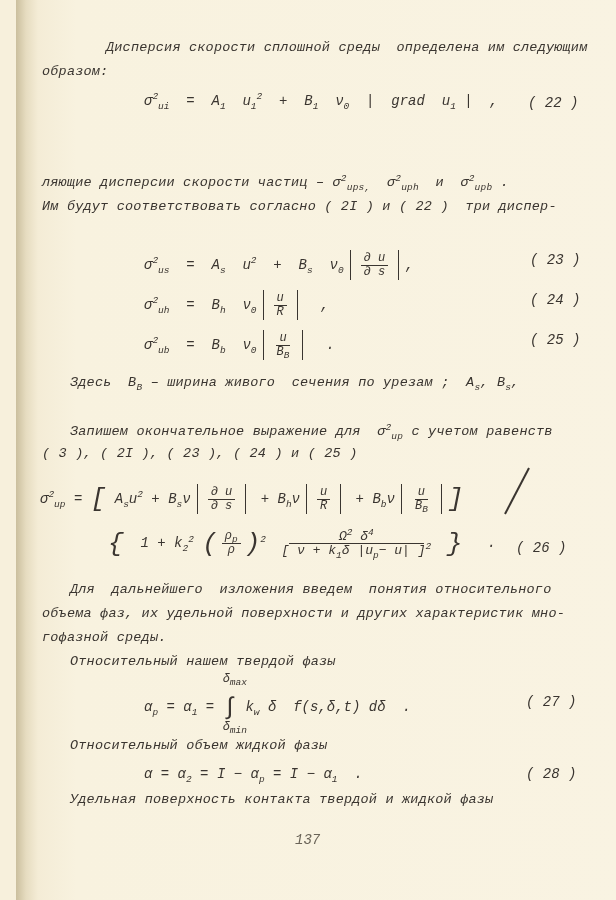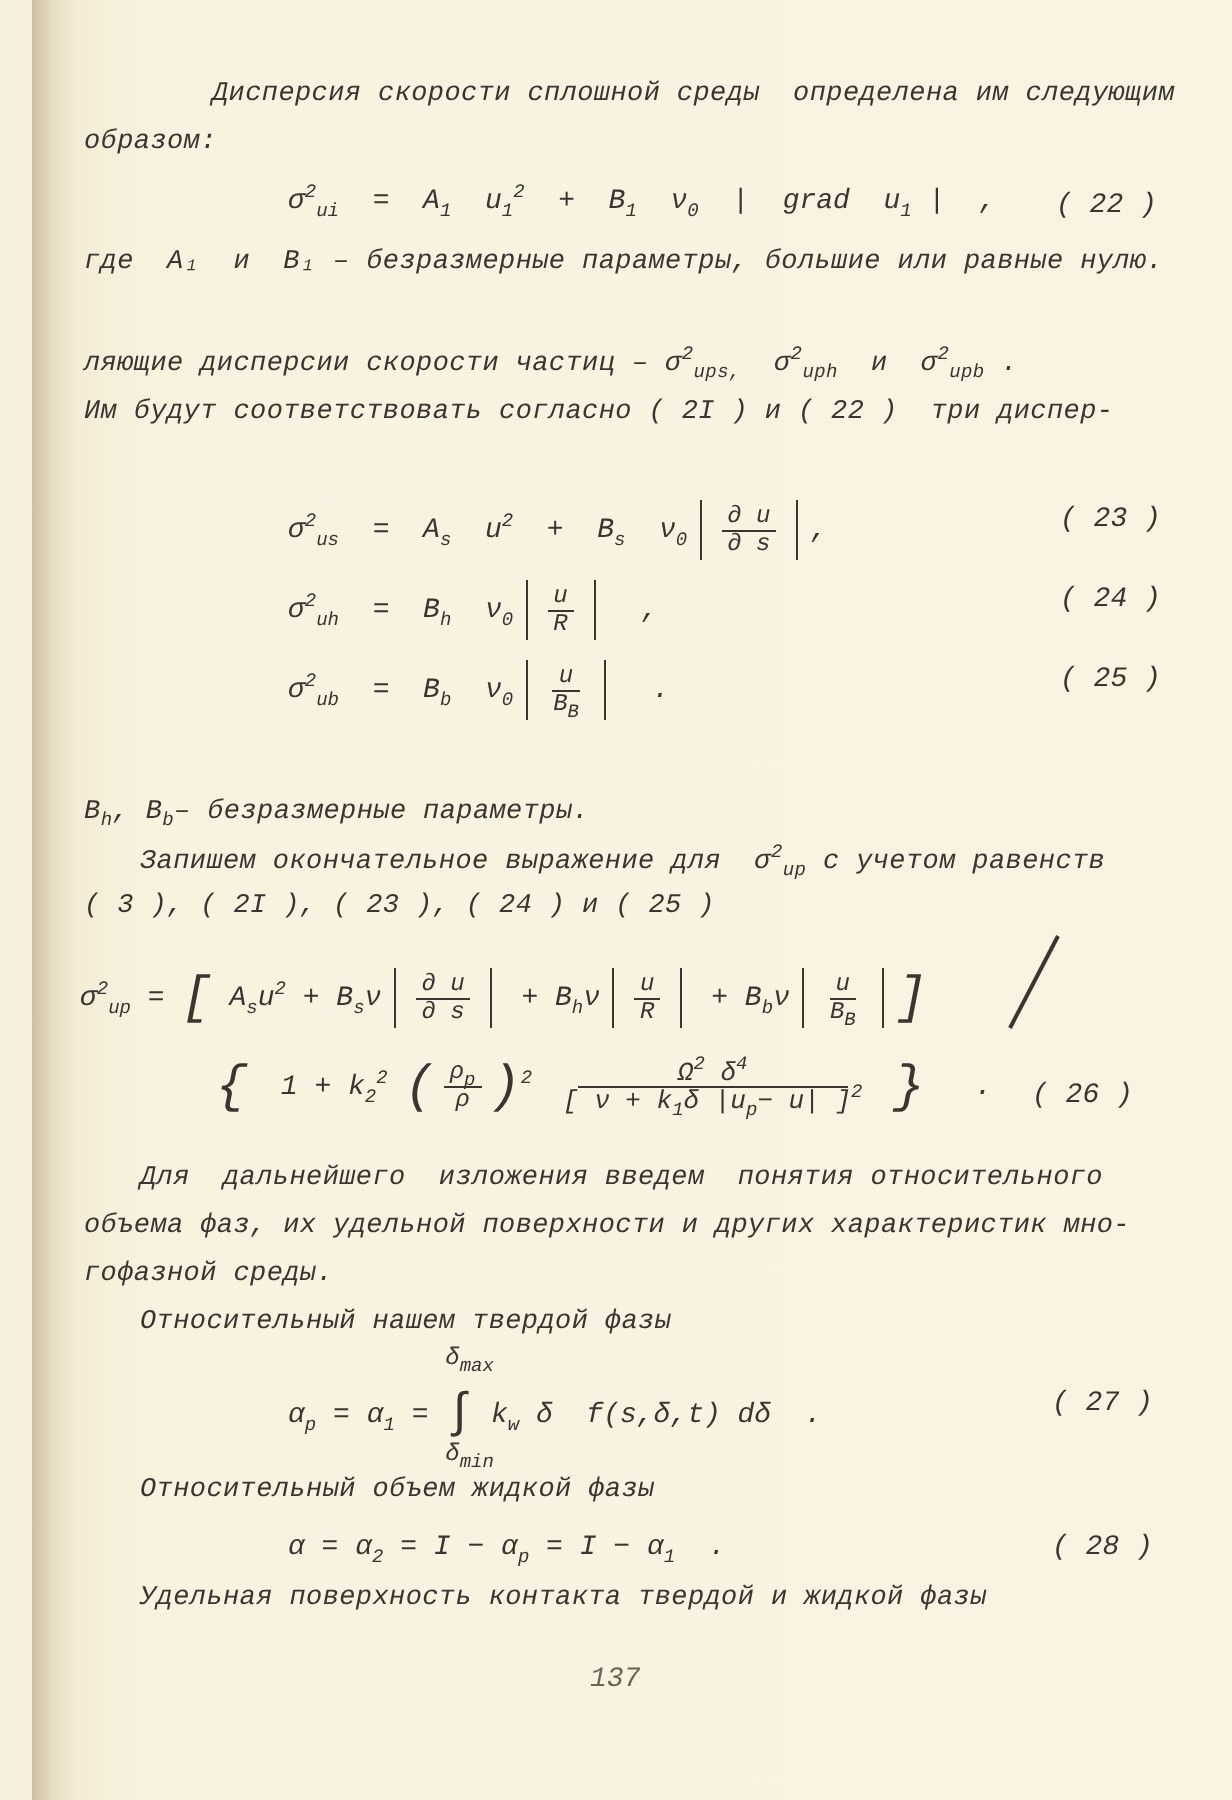--- a/index.html
+++ b/index.html
@@ -35,35 +35,34 @@
 <body>
 
 <div class="page">
 
   <div class="line" style="left:90px;top:40px">Дисперсия скорости сплошной среды  определена им следующим</div>
   <div class="line" style="left:26px;top:64px">образом:</div>
 
   <div class="eq" style="left:128px;top:93px">σ<sup>2</sup><sub>ui</sub>  =  A<sub>1</sub>  u<sub>1</sub><sup>2</sup>  +  B<sub>1</sub>  ν<sub>0</sub>  |  grad  u<sub>1</sub> |  ,</div>
   <div class="num" style="left:512px;top:95px">( 22 )</div>
 
-  <div class="line" style="left:26px;top:124px">где  A₁  и  B₁ – безразмерные параметры, большие или равные нулю.</div>
 
   <div class="line" style="left:26px;top:175px">ляющие дисперсии скорости частиц – σ<sup>2</sup><sub>ups,</sub>  σ<sup>2</sup><sub>uph</sub>  и  σ<sup>2</sup><sub>upb</sub> .</div>
   <div class="line" style="left:26px;top:199px">Им будут соответствовать согласно ( 2I ) и ( 22 )  три диспер-</div>
 
   <div class="eq" style="left:128px;top:250px">σ<sup>2</sup><sub>us</sub>  =  A<sub>s</sub>  u<sup>2</sup>  +  B<sub>s</sub>  ν<sub>0</sub><span class="bar"></span><span class="frac"><span class="n">∂ u</span><span class="d">∂ s</span></span><span class="bar"></span>,</div>
   <div class="num" style="left:514px;top:252px">( 23 )</div>
 
   <div class="eq" style="left:128px;top:290px">σ<sup>2</sup><sub>uh</sub>  =  B<sub>h</sub>  ν<sub>0</sub><span class="bar"></span><span class="frac"><span class="n">u</span><span class="d">R</span></span><span class="bar"></span>  ,</div>
   <div class="num" style="left:514px;top:292px">( 24 )</div>
 
   <div class="eq" style="left:128px;top:330px">σ<sup>2</sup><sub>ub</sub>  =  B<sub>b</sub>  ν<sub>0</sub><span class="bar"></span><span class="frac"><span class="n">u</span><span class="d">B<sub>B</sub></span></span><span class="bar"></span>  .</div>
   <div class="num" style="left:514px;top:332px">( 25 )</div>
 
-  <div class="line" style="left:26px;top:399px">B<sub>h</sub>, B<sub>b</sub>– безразмерные параметры.</div>
+  <div class="line" style="left:54px;top:375px">Здесь  B<sub>B</sub> – ширина живого  сечения по урезам ;  A<sub>s</sub>, B<sub>s</sub>,</div>
 
   <div class="line" style="left:54px;top:424px">Запишем окончательное выражение для  σ<sup>2</sup><sub>up</sub> с учетом равенств</div>
   <div class="line" style="left:26px;top:446px">( 3 ), ( 2I ), ( 23 ), ( 24 ) и ( 25 )</div>
 
   <div class="eq" style="left:24px;top:484px">σ<sup>2</sup><sub>up</sub> = <span class="bigbr">[</span> A<sub>s</sub>u<sup>2</sup> + B<sub>s</sub>ν<span class="bar"></span><span class="frac"><span class="n">∂ u</span><span class="d">∂ s</span></span><span class="bar"></span> + B<sub>h</sub>ν<span class="bar"></span><span class="frac"><span class="n">u</span><span class="d">R</span></span><span class="bar"></span> + B<sub>b</sub>ν<span class="bar"></span><span class="frac"><span class="n">u</span><span class="d">B<sub>B</sub></span></span><span class="bar"></span><span class="bigbr">]</span></div>
   <svg style="position:absolute;left:487px;top:466px" width="30" height="50">
       <line x1="2" y1="48" x2="26" y2="2" stroke="#3a3530" stroke-width="2"></line>
     </svg>
 
   <div class="eq" style="left:92px;top:530px"><span class="bigbr">{</span>  1 + k<sub>2</sub><sup>2</sup> <span class="bigbr">(</span><span class="frac"><span class="n">ρ<sub>p</sub></span><span class="d">ρ</span></span><span class="bigbr">)</span><sup>2</sup> <span class="frac" style="font-size:13px"><span class="n">&nbsp;&nbsp;&nbsp;&nbsp;&nbsp;&nbsp;Ω<sup>2</sup> δ<sup>4</sup>&nbsp;&nbsp;&nbsp;&nbsp;&nbsp;&nbsp;</span><span class="d">[ ν + k<sub>1</sub>δ |u<sub>p</sub>− u| ]<sup>2</sup></span></span> <span class="bigbr">}</span>   .</div>

